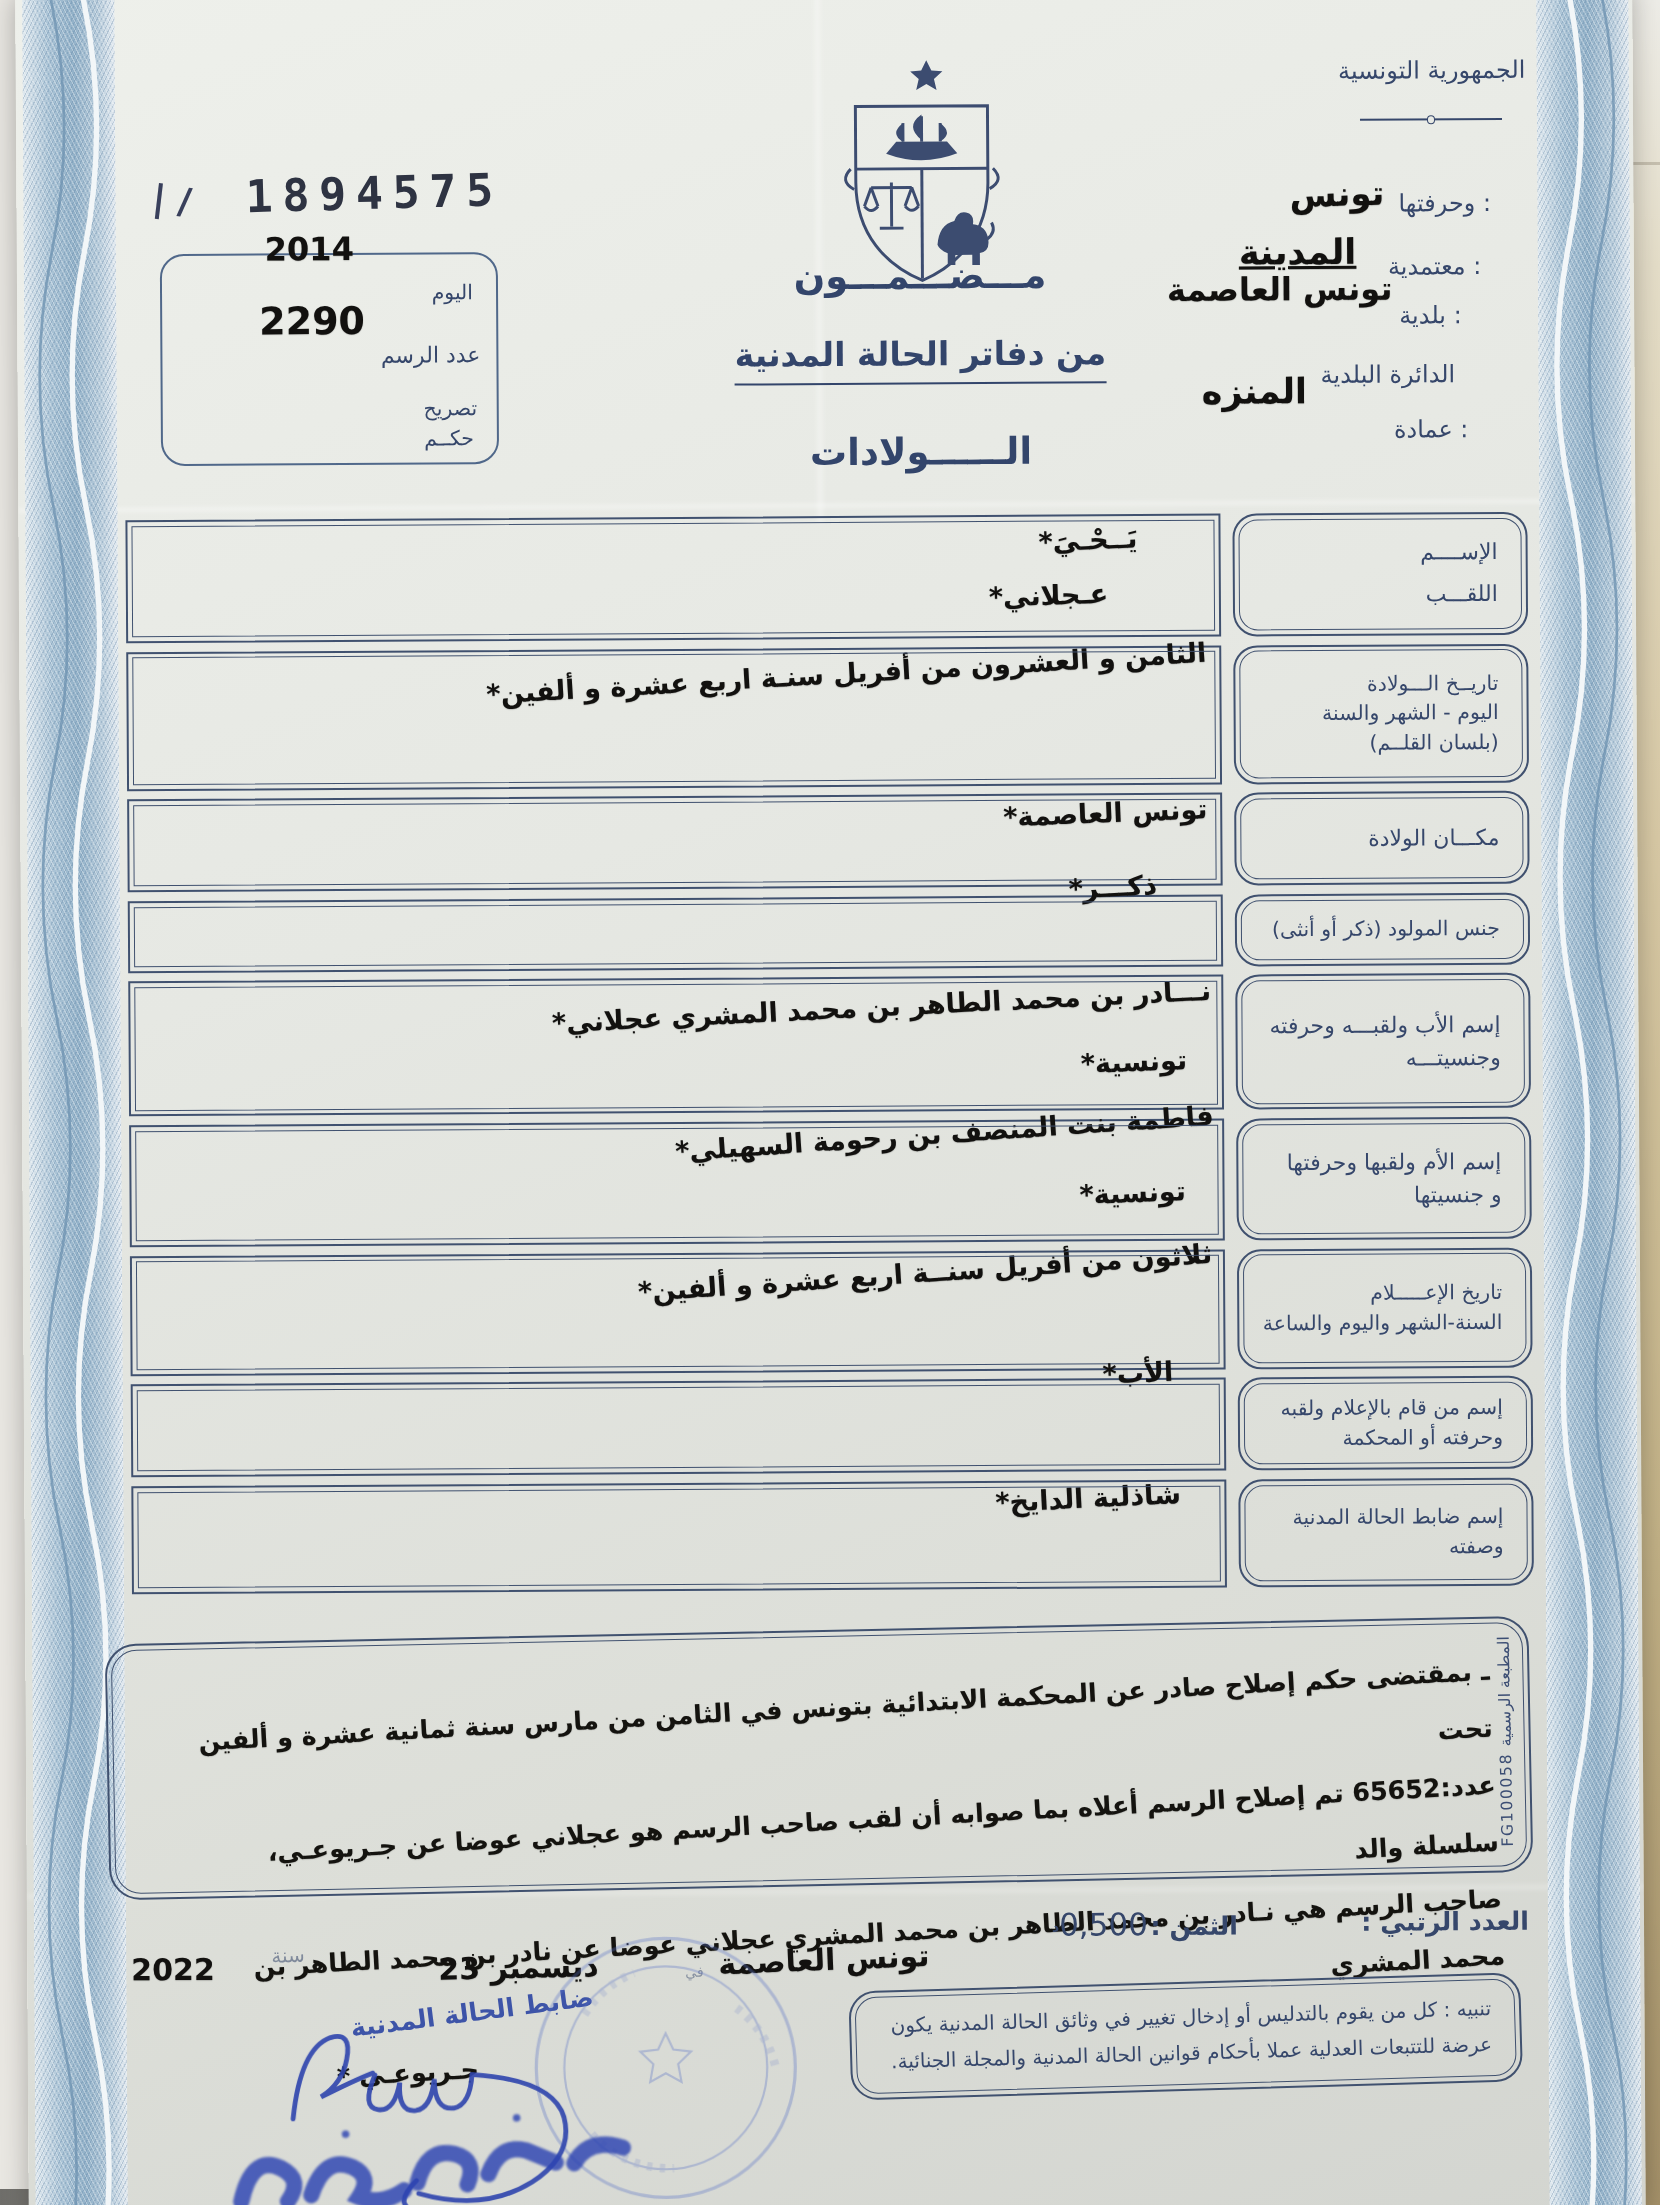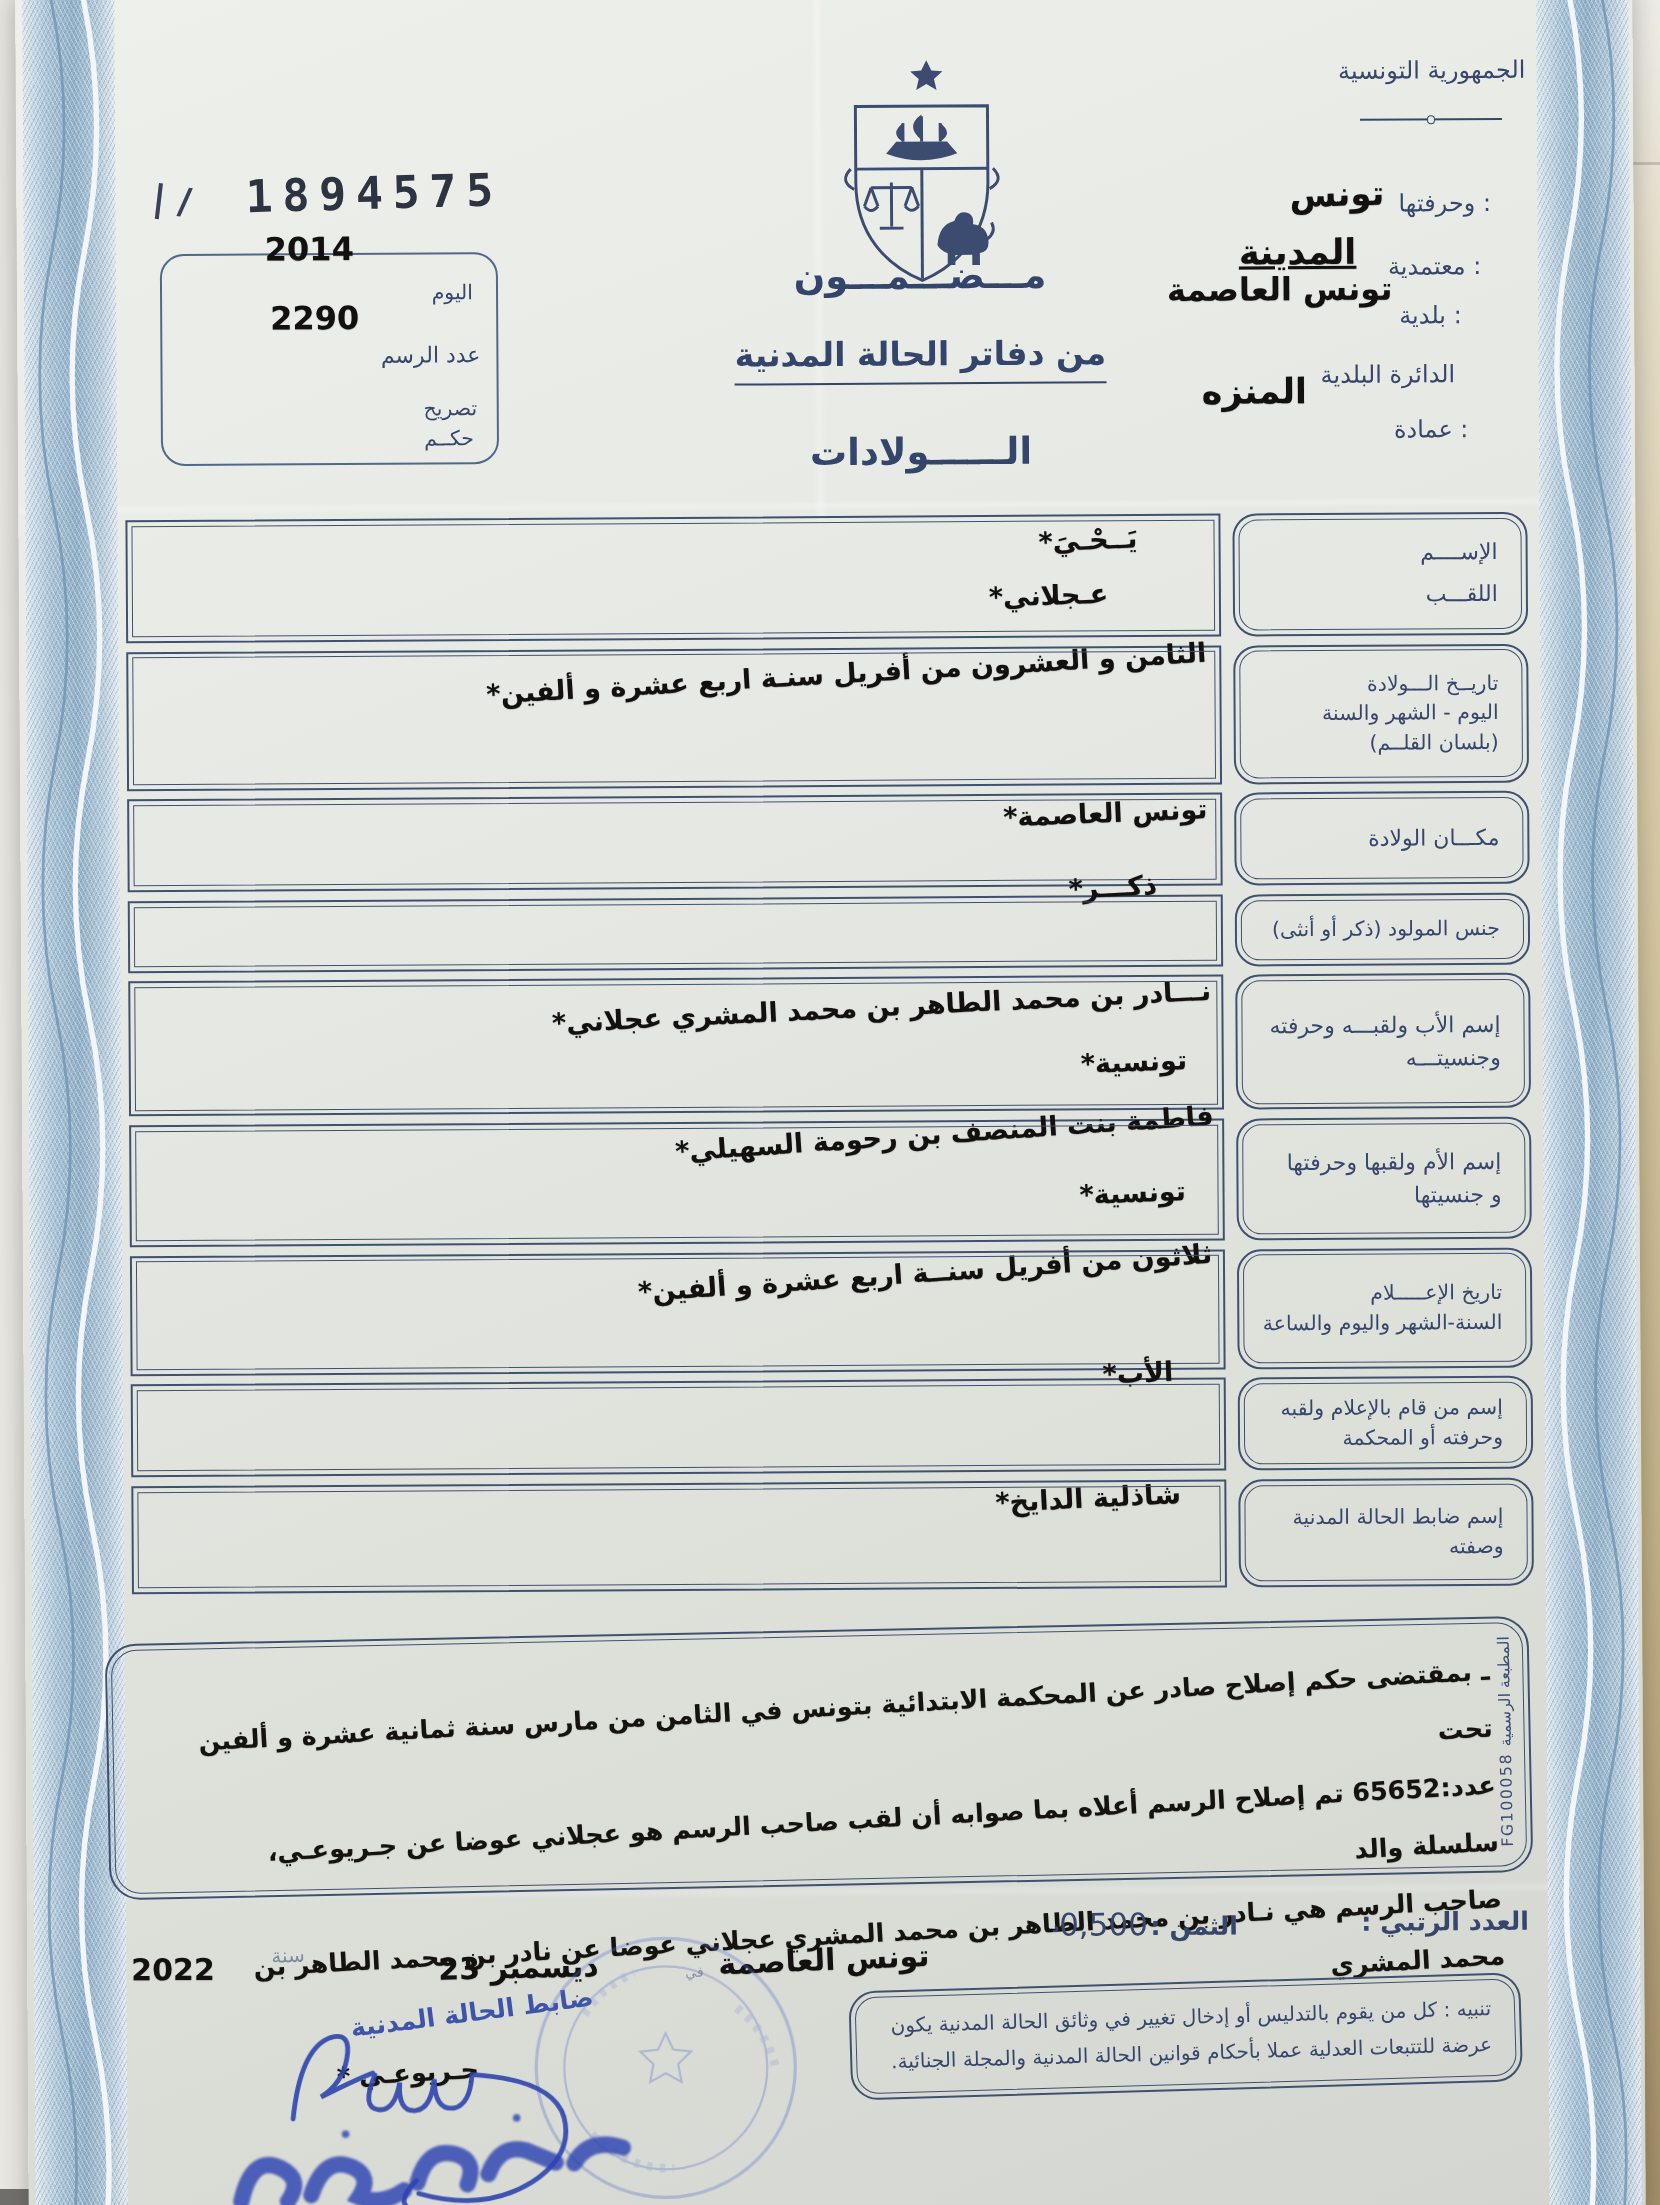--- a/index.html
+++ b/index.html
@@ -101,21 +101,21 @@
 
     <div class="abs" style="left:136px;top:183px;font-size:36px;font-weight:700;color:#39405c;transform:rotate(7deg);">| /</div>
     <div class="abs" style="left:229px;top:172px;font-family:'DejaVu Sans Mono',monospace;font-size:45px;font-weight:700;letter-spacing:9.7px;color:#2e3342;transform:rotate(-1.2deg);">1894575</div>
 
     <div class="registry-box">
       <div class="abs navy" style="right:23px;top:26px;font-size:20.5px;">اليوم</div>
       <div class="abs navy" style="right:16px;top:88px;font-size:22px;">عدد الرسم</div>
       <div class="abs navy" style="right:19.5px;top:142px;font-size:20.5px;">تصريح</div>
       <div class="abs navy" style="right:23px;top:172px;font-size:20.5px;">حكــم</div>
       <div class="abs stamptxt" style="left:103px;top:-25px;font-size:32px;">2014</div>
-      <div class="abs stamptxt" style="left:108px;top:44px;font-size:32px;">2290</div>
+      <div class="abs stamptxt" style="left:97px;top:44px;font-size:38px;">2290</div>
     </div>
 
     <svg class="emblem" width="189" height="254" viewBox="0 0 220 300" fill="none" stroke="#3c4c70" stroke-width="3.5">
       <path d="M94,10 a27,27 0 1 0 38,40 a22,22 0 1 1 -38,-40" fill="#3c4c70" stroke="none"></path>
       <path d="M116,20 l6,12 13,1 -10,9 3,13 -12,-7 -12,7 3,-13 -10,-9 13,-1 z" fill="#3c4c70" stroke="none"></path>
       <path d="M32,74 H188 V164 C188,226 152,262 110,280 C68,262 32,226 32,164 Z"></path>
       <path d="M32,148 H188"></path>
       <path d="M110,148 V278"></path>
       <path d="M68,130 q42,16 84,0 l-12,-14 H80 Z" fill="#3c4c70" stroke="none"></path>
       <path d="M110,86 V116 M88,94 V116 M132,94 V116"></path>

